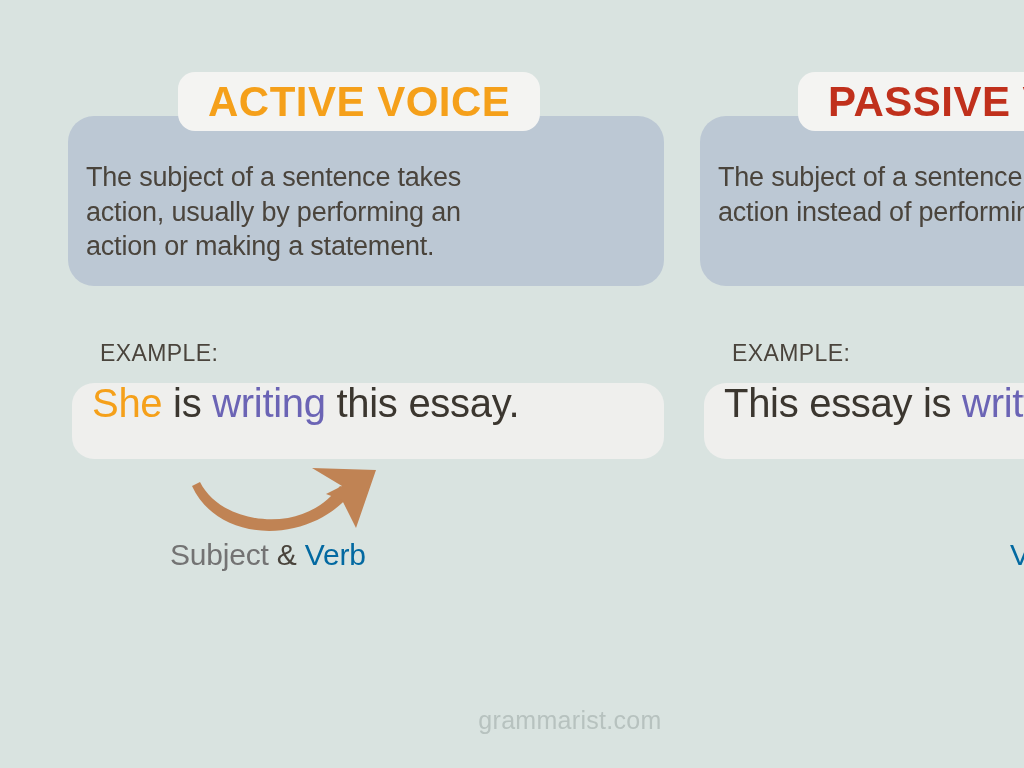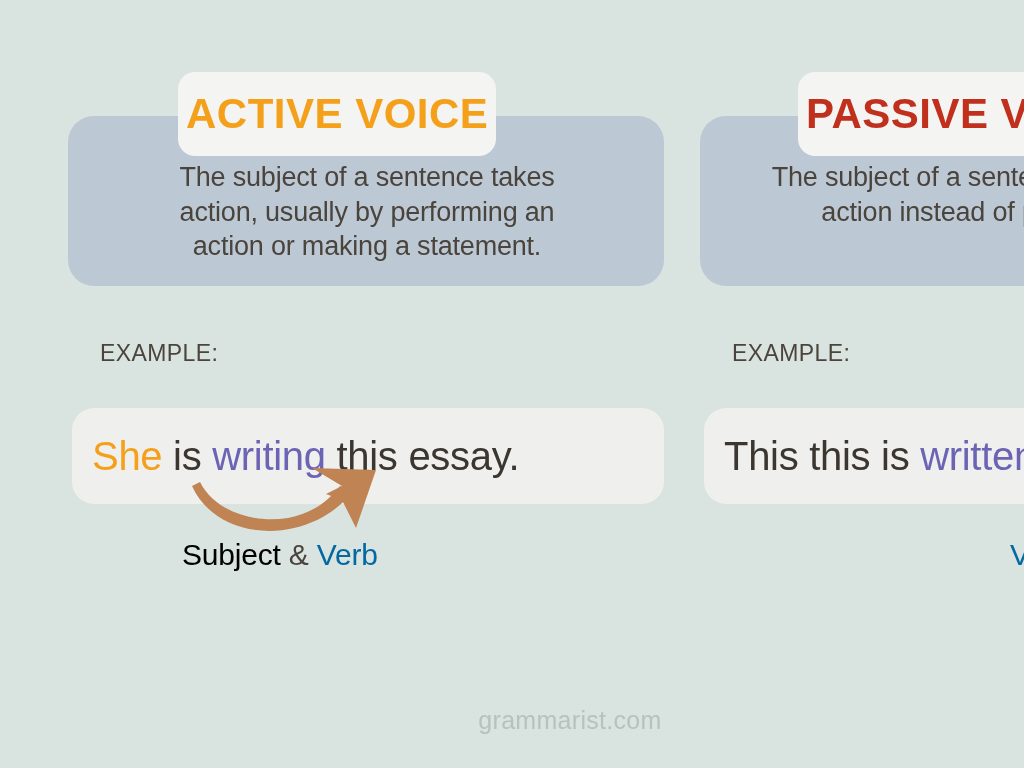--- a/index.html
+++ b/index.html
@@ -37,42 +37,42 @@
   .def-card {
     position: absolute;
     left: 0;
     top: 116px;
     width: 596px;
     height: 170px;
     background: #bcc8d4;
     border-radius: 26px;
     box-sizing: border-box;
     padding: 44px 16px 12px 18px;
-    text-align: center;
+    text-align: left;
   }
   .def-text {
     font-size: 27px;
     line-height: 1.28;
     color: #4a443c;
     font-weight: 400;
     letter-spacing: -0.2px;
     white-space: pre-line;
   }
 
   
   .title-pill {
     position: absolute;
     top: 72px;
-    height: 84px;
+    height: 59px;
     background: #f4f4f2;
     border-radius: 17px;
     display: flex;
     align-items: center;
     justify-content: center;
-    padding: 0 8px;
+    padding: 0 30px;
     z-index: 3;
   }
   .title-pill.active  { left: 110px; }
   .title-pill.passive { left: 98px; }
   .title-text {
     font-size: 42px;
     font-weight: 700;
     letter-spacing: 0.5px;
     line-height: 1;
     white-space: nowrap;
@@ -90,28 +90,26 @@
     color: #4a443c;
     font-weight: 400;
   }
 
   
   .example-box {
     position: absolute;
     left: 4px;
     top: 383px;
     width: 592px;
-    height: 96px;
+    height: 76px;
     background: #efefed;
     border-radius: 22px;
     display: flex;
-    align-items: center;
     box-sizing: border-box;
     padding: 0 20px;
-    margin-top: 25px;
   }
   .sentence {
     font-size: 40px;
     line-height: 1;
     white-space: nowrap;
     color: #3b362f;
     letter-spacing: -0.3px;
   }
   .w-subject { color: #f5a01a; }
   .w-verb    { color: #6b64b5; }
@@ -120,21 +118,21 @@
   
   .legend {
     position: absolute;
     top: 538px;
     font-size: 30px;
     white-space: nowrap;
     letter-spacing: -0.2px;
   }
   .legend-active  { left: 102px; }
   .legend-passive { left: 310px; }
-  .lg-subject { color: #000000; margin-left: 12px; }
+  .lg-subject { color: #737373; }
   .lg-amp     { color: #4a443c; }
   .lg-verb    { color: #0369a1; }
 
   
   .arrow-wrap {
     position: absolute;
     left: 122px;
     top: 452px;
     width: 200px;
     height: 86px;
@@ -211,21 +209,21 @@
     </div>
 
     <div class="title-pill passive">
       <span class="title-text title-passive">PASSIVE VOICE</span>
     </div>
 
     <div class="example-label">EXAMPLE:</div>
 
     <div class="example-box">
       <div class="sentence">
-        <span class="w-plain">This this</span><span class="w-plain"> is </span><span class="w-verb">written</span>
+        <span class="w-plain">This essay</span><span class="w-plain"> is </span><span class="w-verb">written</span>
       </div>
     </div>
 
     <div class="legend legend-passive">
       <span class="lg-verb">Verb</span>
     </div>
   </div>
 
   <div class="watermark">grammarist.com</div>
 

